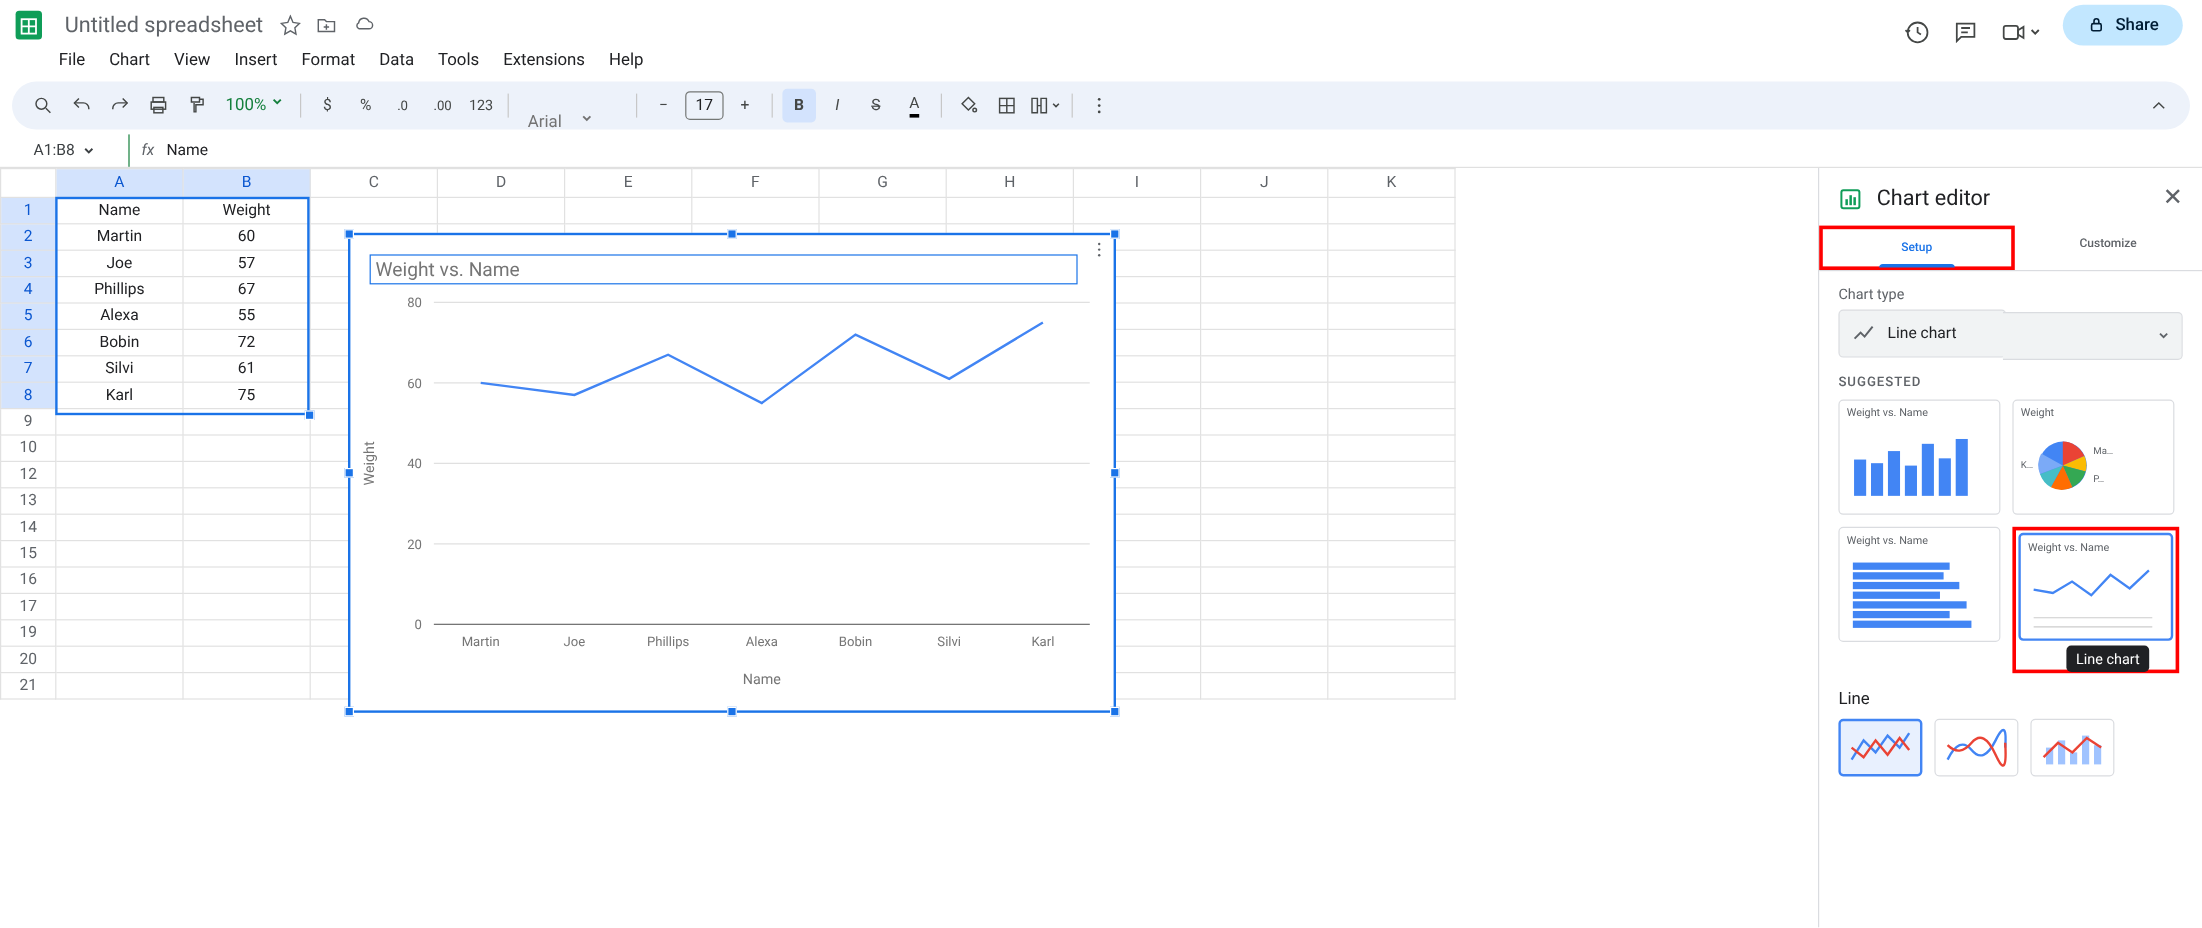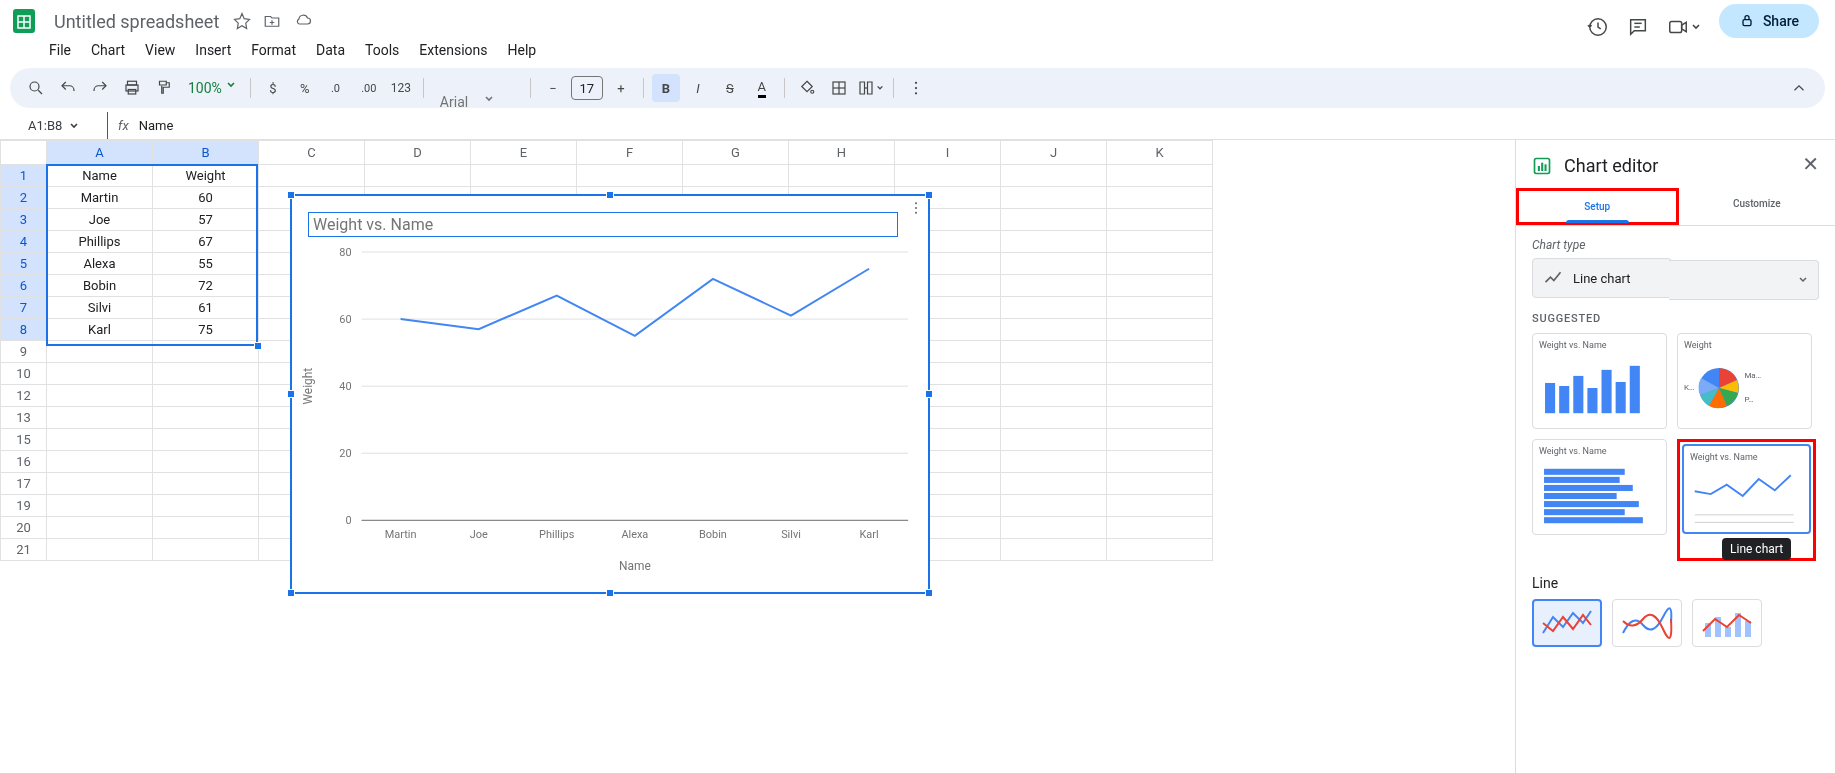--- a/index.html
+++ b/index.html
@@ -74,21 +74,21 @@
 .sb-head { display:flex; align-items:flex-end; padding: 12px 16px; gap:12px; }
 .sb-head svg { }
 .sb-title { font-size: 18px; font-weight:400;}
 .sb-close { margin-left:auto; color:#5f6368; font-size:20px; cursor:pointer;}
 .sb-tabs { display:flex; border-bottom:1px solid #dadce0; }
 .sb-tab { flex:1; text-align:center; padding:10px 0; font-size:10px; font-weight:500; color:#5f6368; position:relative;}
 .sb-tab.active { color:#1a73e8; }
 .sb-tab.active::after { content:''; position:absolute; bottom:-1px; left:30%; right:30%; height:3px; background:#1a73e8; border-radius:3px 3px 0 0;}
 .redbox { border:3px solid red; }
 .sb-body { padding: 12px 16px; overflow-y:auto; flex:1; position:relative;}
-.sb-label { font-size: 12px; color:#5f6368; margin-bottom:6px;font-style:italic;}
+.sb-label { font-size: 12px; color:#5f6368; margin-bottom:6px;}
 .sb-dd { border:1px solid #dadce0; border-radius:4px; height:40px; display:flex; align-items:center; padding:0 10px; gap:10px; background:#f1f3f4;}
 .sb-dd-arrow{ margin-left:auto; color:#5f6368;}
 .suggest-label { font-size:11px; letter-spacing:0.8px; color:#5f6368; margin:14px 0 8px; font-weight:500;}
 .thumbs { display:flex; flex-wrap:wrap; gap:10px; }
 .thumb { width:135px; height:96px; border:1px solid #dadce0; border-radius:4px; padding:6px; background:#fff; font-size:9px; color:#5f6368; display:flex; flex-direction:column;}
 .thumb.sel { border:2px solid #4285f4;}
 .thumb-title { font-size:9px; margin-bottom:4px;}
 .tooltip { position:absolute; background:#202124; color:#fff; font-size:12px; padding:4px 8px; border-radius:4px; }
 .line-label{ font-size:14px; color:#202124; margin:14px 0 8px;}
 .small-thumbs { display:flex; gap:10px;}
@@ -464,20 +464,34 @@
               <td class="data"></td>
               <td class="data"></td>
               <td class="data"></td>
               <td class="data"></td>
               <td class="data"></td>
               <td class="data"></td>
               <td class="data"></td>
             </tr>
             <tr>
               <th class="rowhead ">13</th>
+              <td class="data"></td>
+              <td class="data"></td>
+              <td class="data"></td>
+              <td class="data"></td>
+              <td class="data"></td>
+              <td class="data"></td>
+              <td class="data"></td>
+              <td class="data"></td>
+              <td class="data"></td>
+              <td class="data"></td>
+              <td class="data"></td>
+            </tr>
+            <tr>
+              <th class="rowhead ">14</th>
               <td class="data"></td>
               <td class="data"></td>
               <td class="data"></td>
               <td class="data"></td>
               <td class="data"></td>
               <td class="data"></td>
               <td class="data"></td>
               <td class="data"></td>
               <td class="data"></td>
               <td class="data"></td>

